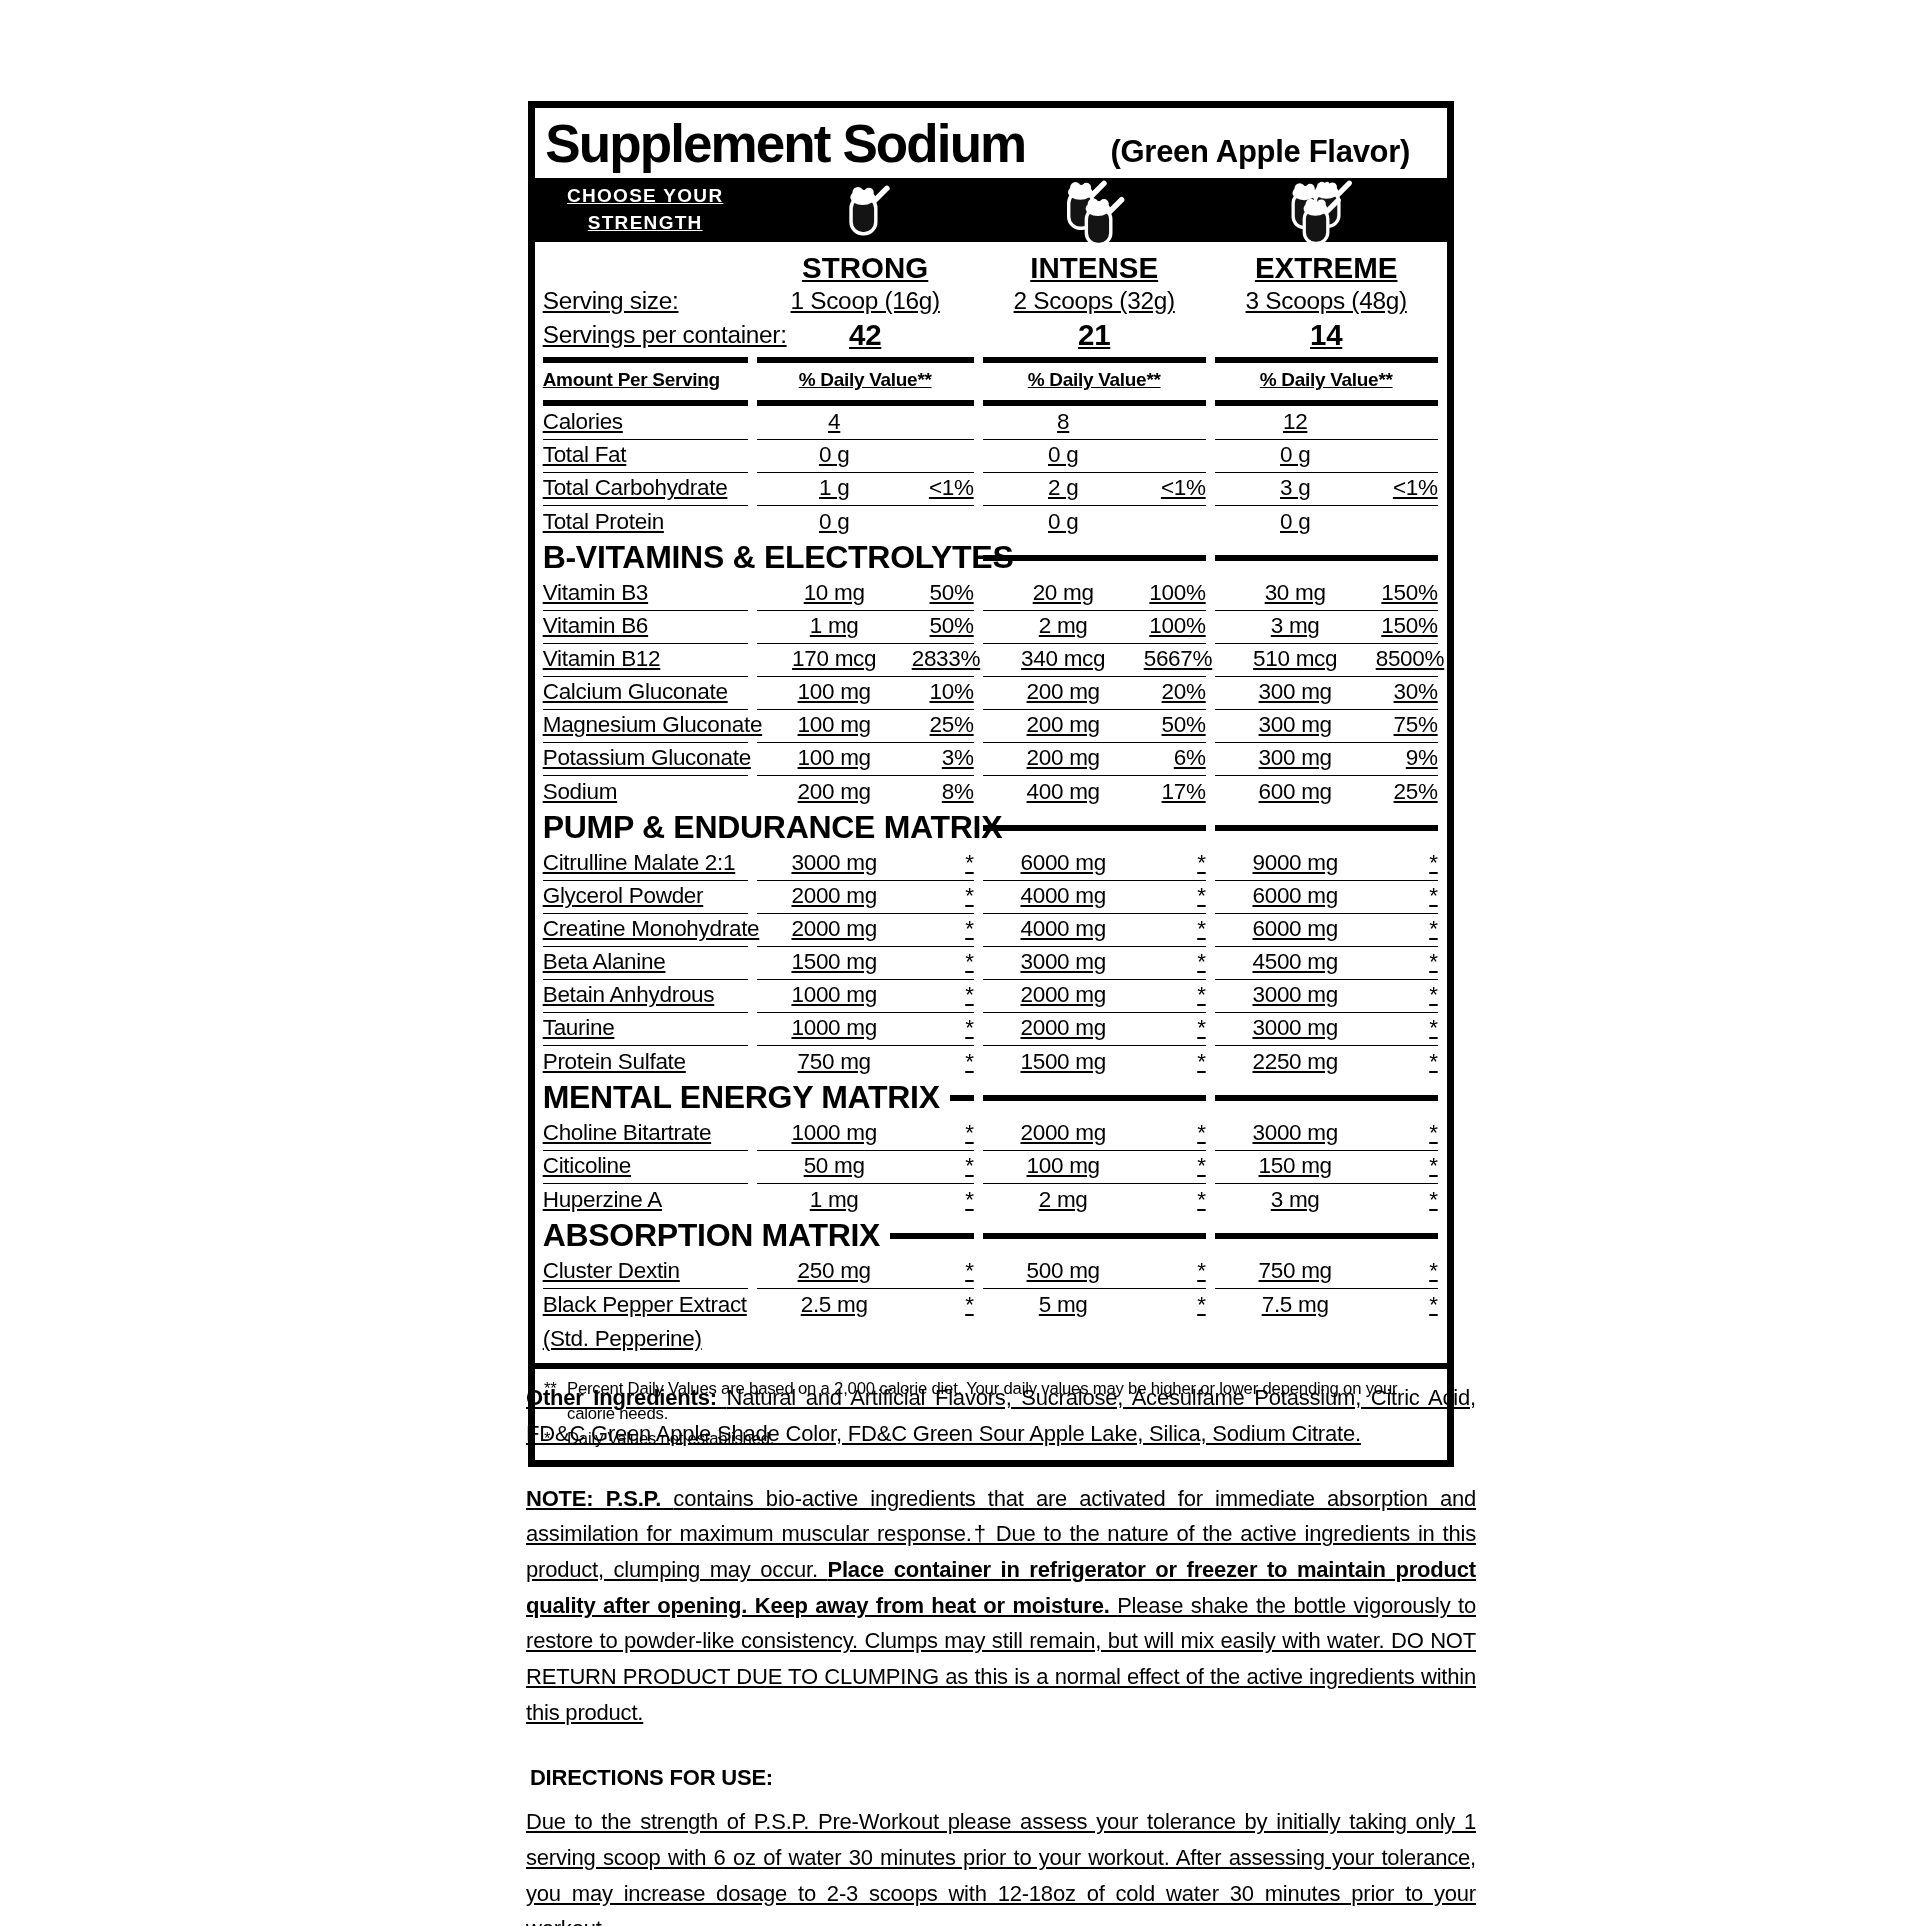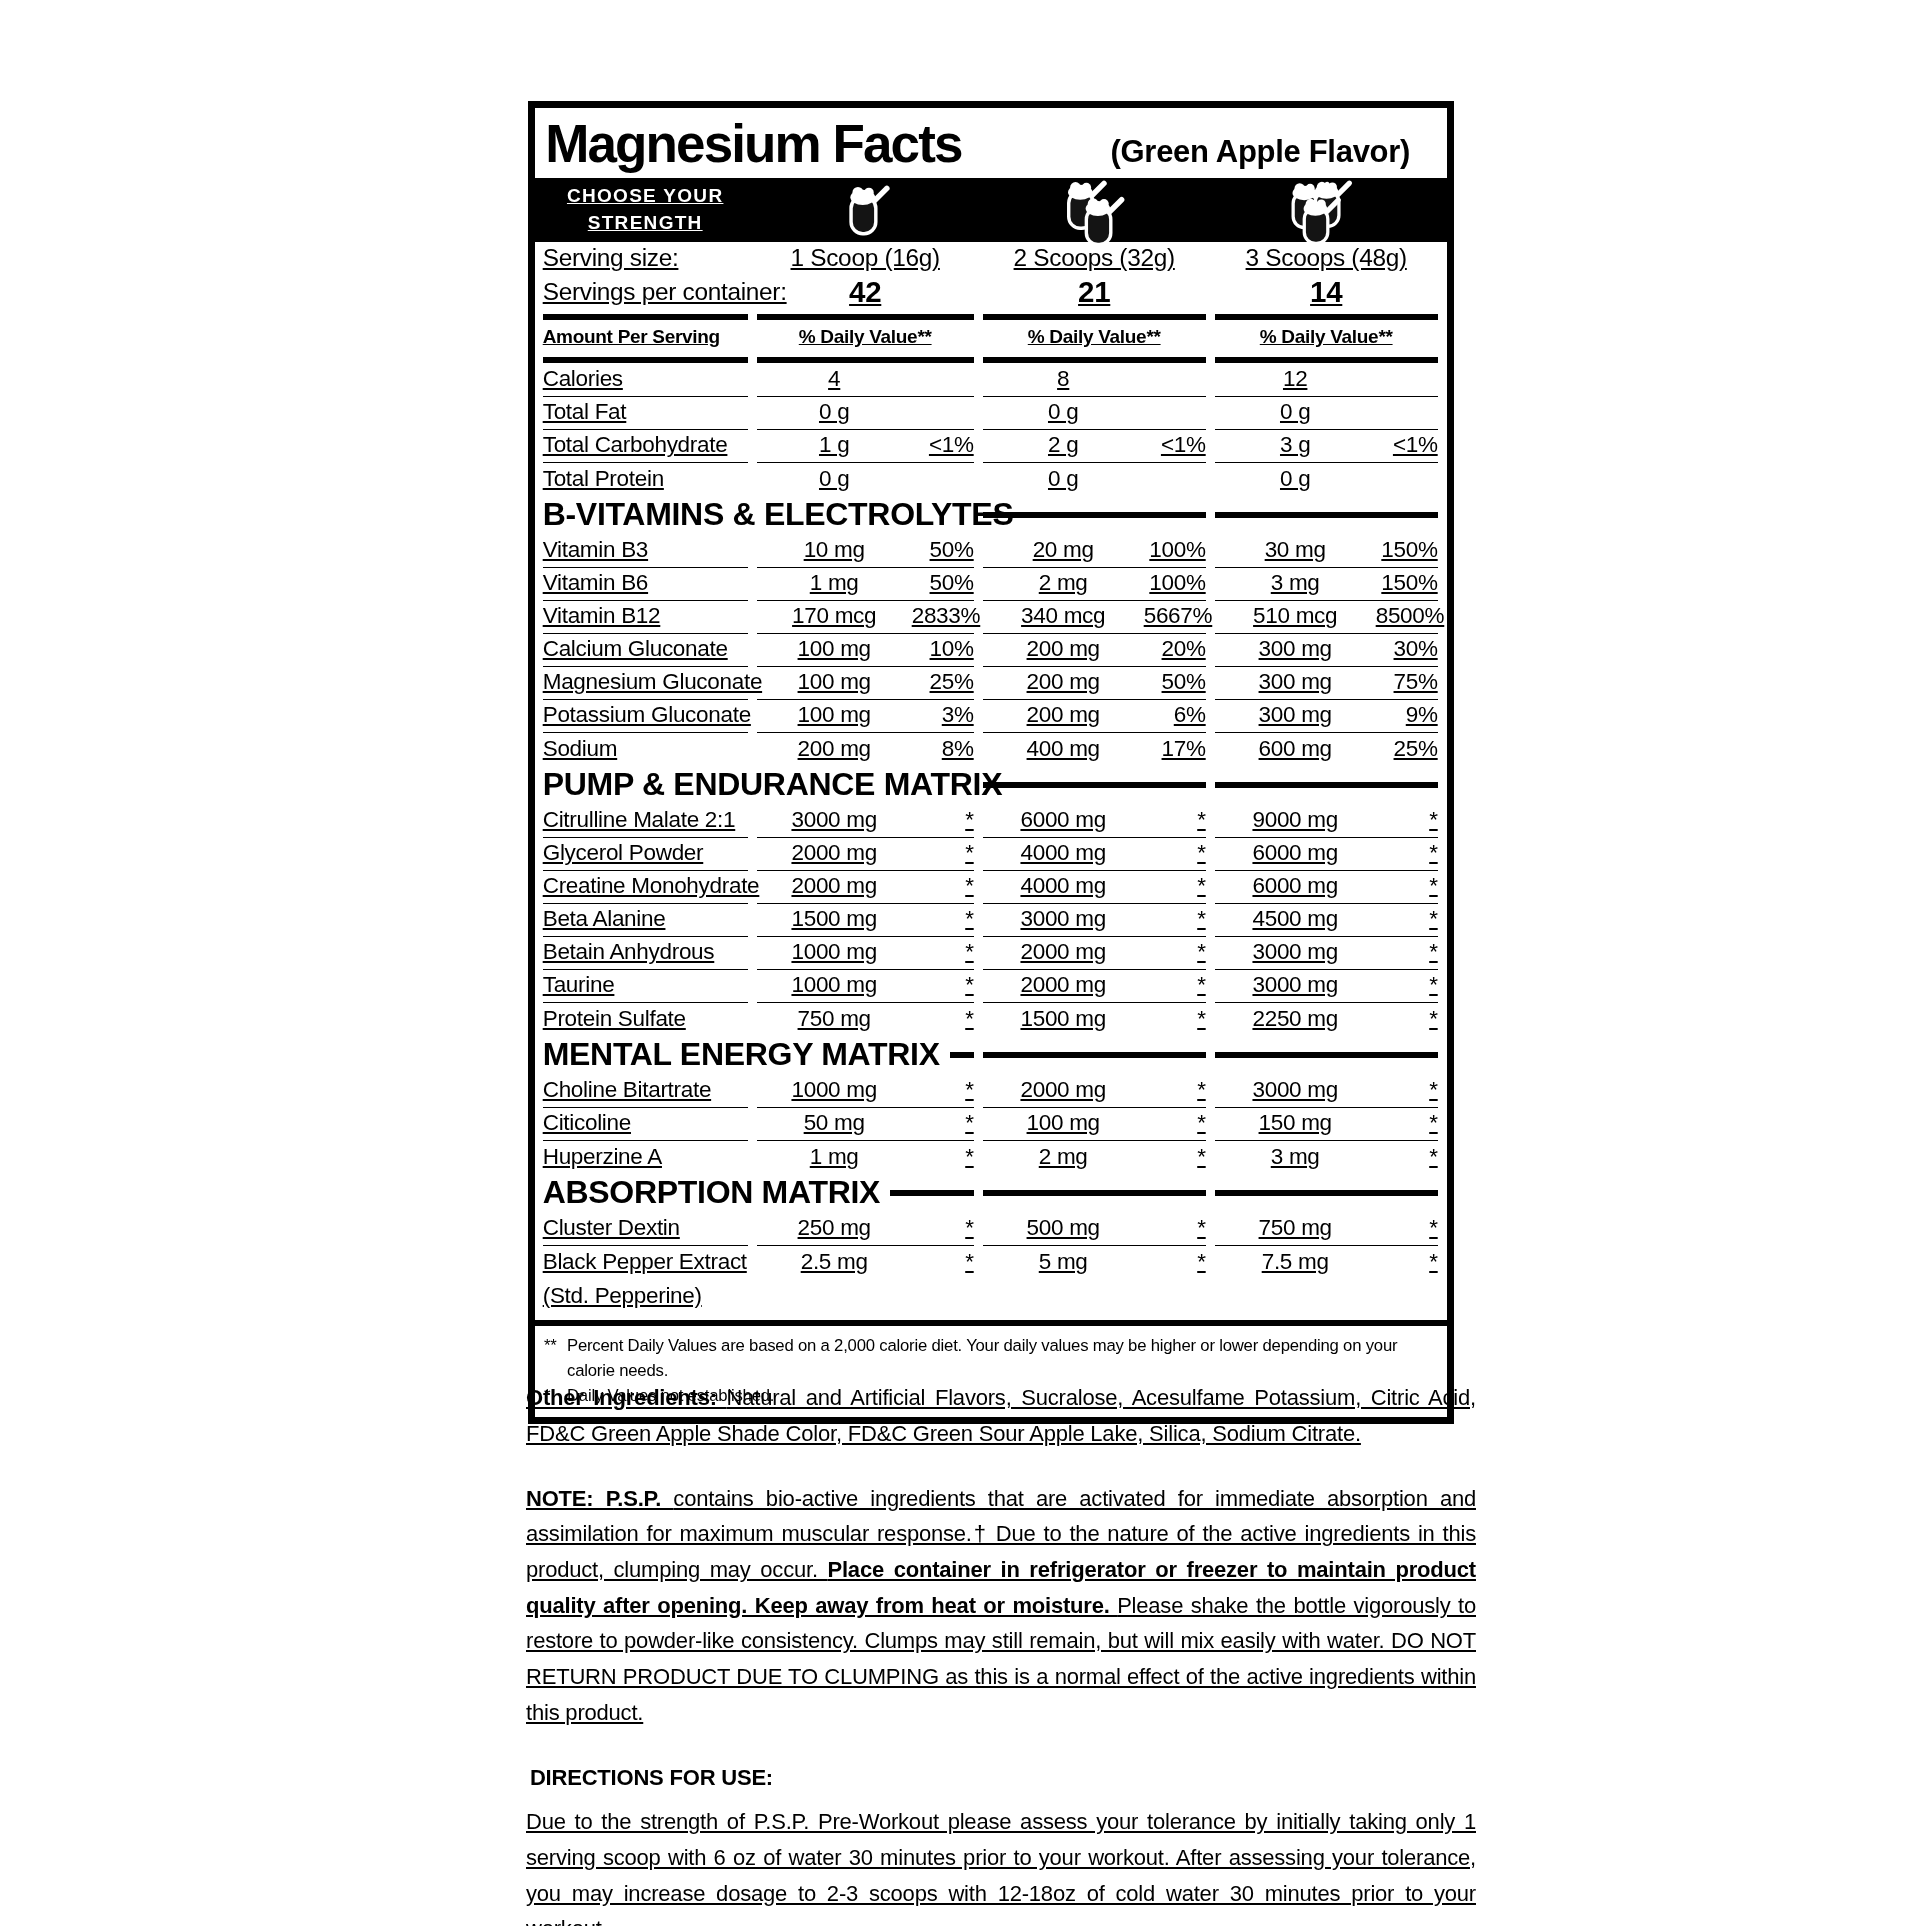--- a/index.html
+++ b/index.html
@@ -76,21 +76,21 @@
   .b { font-weight:700; }
   .dir-head { font-size:22px; font-weight:700; margin:0 0 9px 3.9px; }
   .dir-body { margin-left:6.4px; }
 </style>
 </head>
 <body>
 
 <div class="panel">
 
   <div class="title-row">
-    <span class="title">Magnesium Facts</span>
+    <span class="title">Supplement Sodium</span>
     <span class="flavor">(Green Apple Flavor)</span>
   </div>
 
   <div class="strength-bar grid">
     <div class="choose">
       <div>CHOOSE YOUR</div>
       <div>STRENGTH</div>
     </div>
     <div class="icon-cell">
       <svg width="55" height="62" viewBox="0 0 80 88" aria-hidden="true">
@@ -114,20 +114,26 @@
     </div>
     <div class="icon-cell">
       <svg width="85" height="77" viewBox="0 0 130 114" aria-hidden="true">
         <use href="#scoop" transform="translate(0,2)"></use>
         <use href="#scoop" transform="translate(34,0)"></use>
         <use href="#scoop" transform="translate(17,26)"></use>
       </svg>
     </div>
   </div>
 
+  <div class="grid rowh">
+    <div></div>
+    <div class="colhead">STRONG</div>
+    <div class="colhead">INTENSE</div>
+    <div class="colhead">EXTREME</div>
+  </div>
 
   <div class="grid rowh">
     <div class="hlabel">Serving size:</div>
     <div class="hval">1 Scoop (16g)</div>
     <div class="hval">2 Scoops (32g)</div>
     <div class="hval">3 Scoops (48g)</div>
   </div>
 
   <div class="grid rowh">
     <div class="hlabel">Servings per container:</div>

